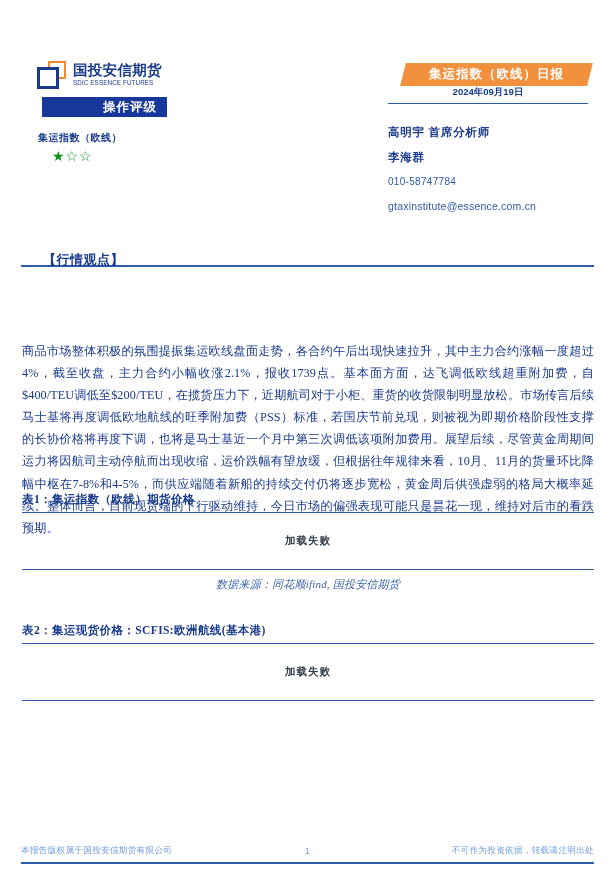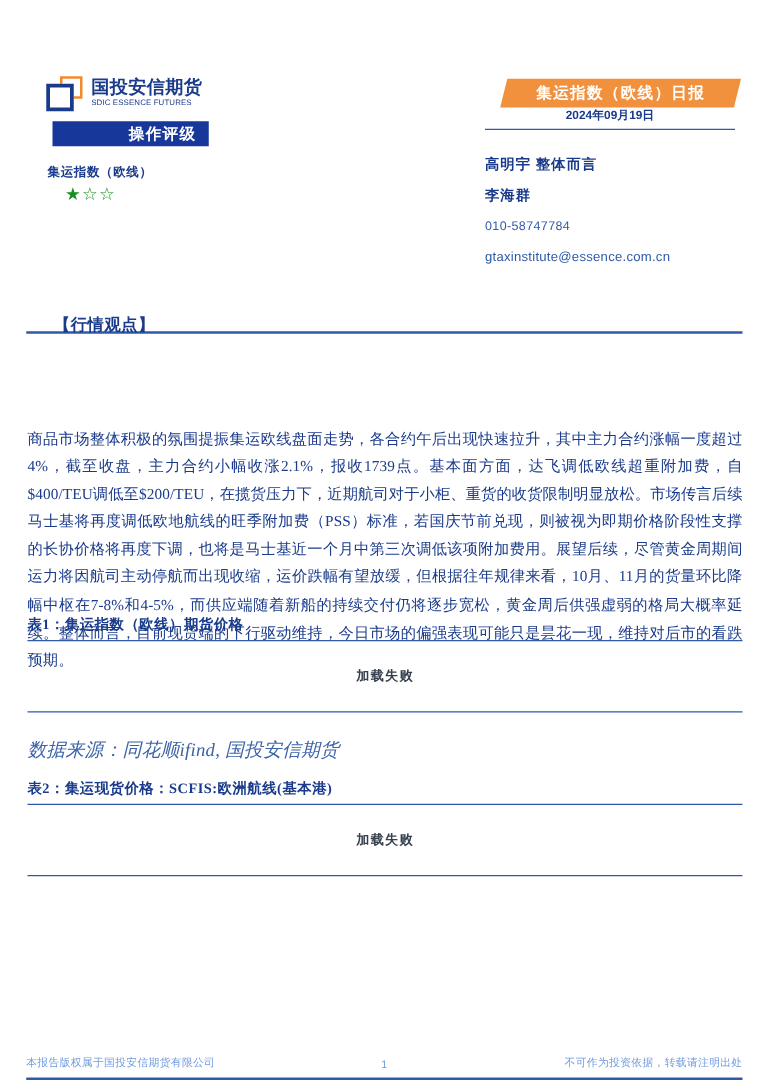--- a/index.html
+++ b/index.html
@@ -249,26 +249,27 @@
     justify-content: center;
   }
   .tbl-placeholder {
     font-family: "Liberation Serif", serif;
     font-weight: bold;
     font-size: 10.5px;
     color: #36404d;
     letter-spacing: 1px;
   }
   .tbl-source {
-    margin-top: 21px;
+    margin-top: 7px;
     font-family: "Liberation Serif", serif;
     font-style: italic;
-    font-size: 15px;
+    font-size: 11px;
     color: #3C63A8;
     letter-spacing: 0.2px;
+    text-align: center;
   }
 
   
   .footer-rule {
     position: absolute;
     left: 21px;
     top: 862px;
     width: 573px;
     height: 1.6px;
     background: #2E5AA8;
@@ -320,21 +321,21 @@
     <div class="stars">★☆☆</div>
 
     <div class="report-banner">
       <div class="shape"></div>
       <div class="label">集运指数（欧线）日报</div>
     </div>
 
     <div class="report-date">2024年09月19日</div>
 
     <div class="contact">
-      <div class="c-row c-name">高明宇  整体而言</div>
+      <div class="c-row c-name">高明宇  首席分析师</div>
       <div class="c-row c-name">李海群</div>
       <div class="c-row">010-58747784</div>
       <div class="c-row c-mail">gtaxinstitute@essence.com.cn</div>
     </div>
 
     <div class="header-rule"></div>
   </div>
 
   <div class="section-title">【行情观点】</div>
 

